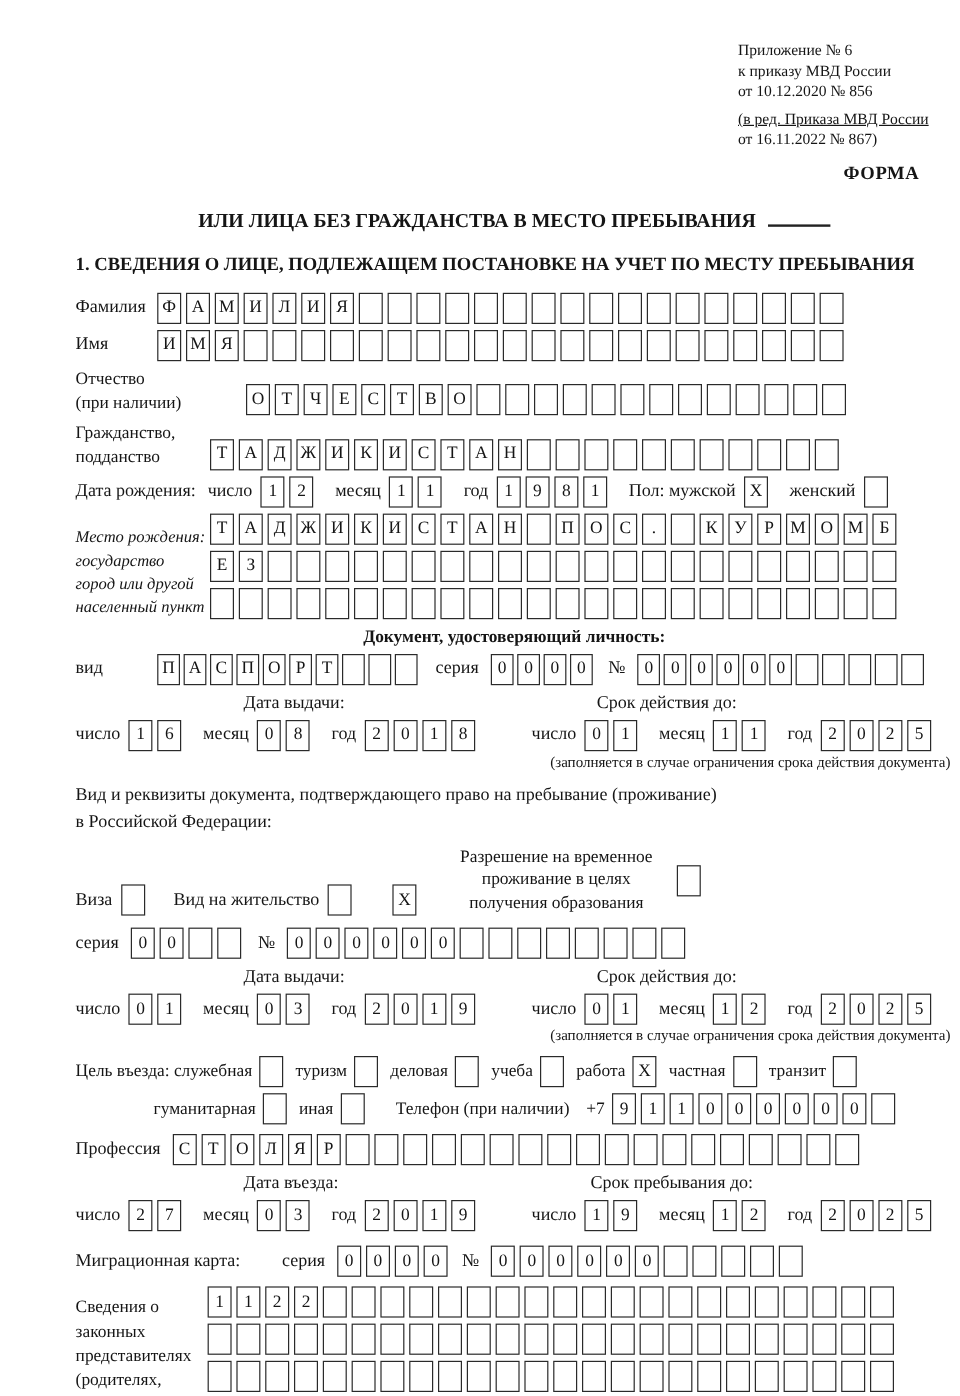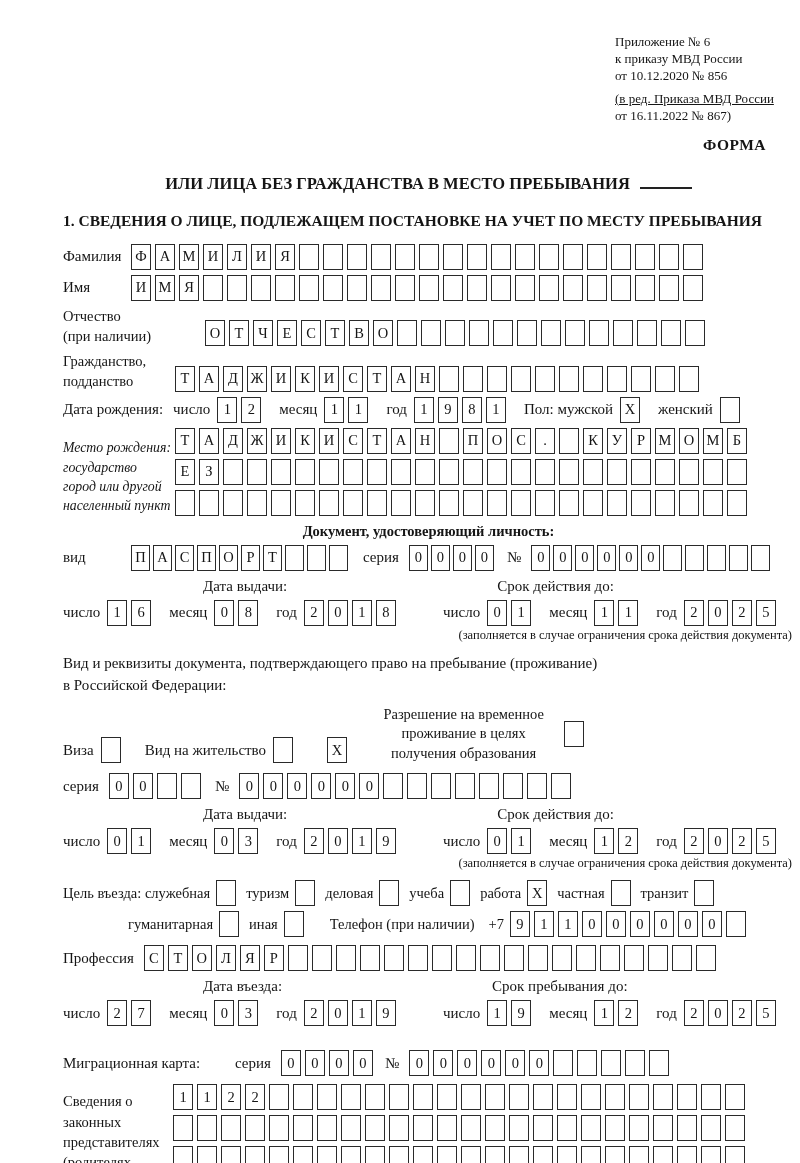--- a/index.html
+++ b/index.html
@@ -680,21 +680,21 @@
           <span class="cells">
             <span class="cell">2</span>
             <span class="cell">0</span>
             <span class="cell">2</span>
             <span class="cell">5</span>
           </span>
         </span>
     </span>
   </div>
 
-  <div class="row" style="margin-top:24px;">
+  <div class="row" style="margin-top:12px;">
     <span class="lbl w160">Миграционная карта:</span>
     <span class="lbl" style="margin-left:12px;">серия</span>
     <span class="cells">
         <span class="cell">0</span>
         <span class="cell">0</span>
         <span class="cell">0</span>
         <span class="cell">0</span>
       </span>
     <span class="lbl" style="margin-left:8px;">№</span>
     <span class="cells">

